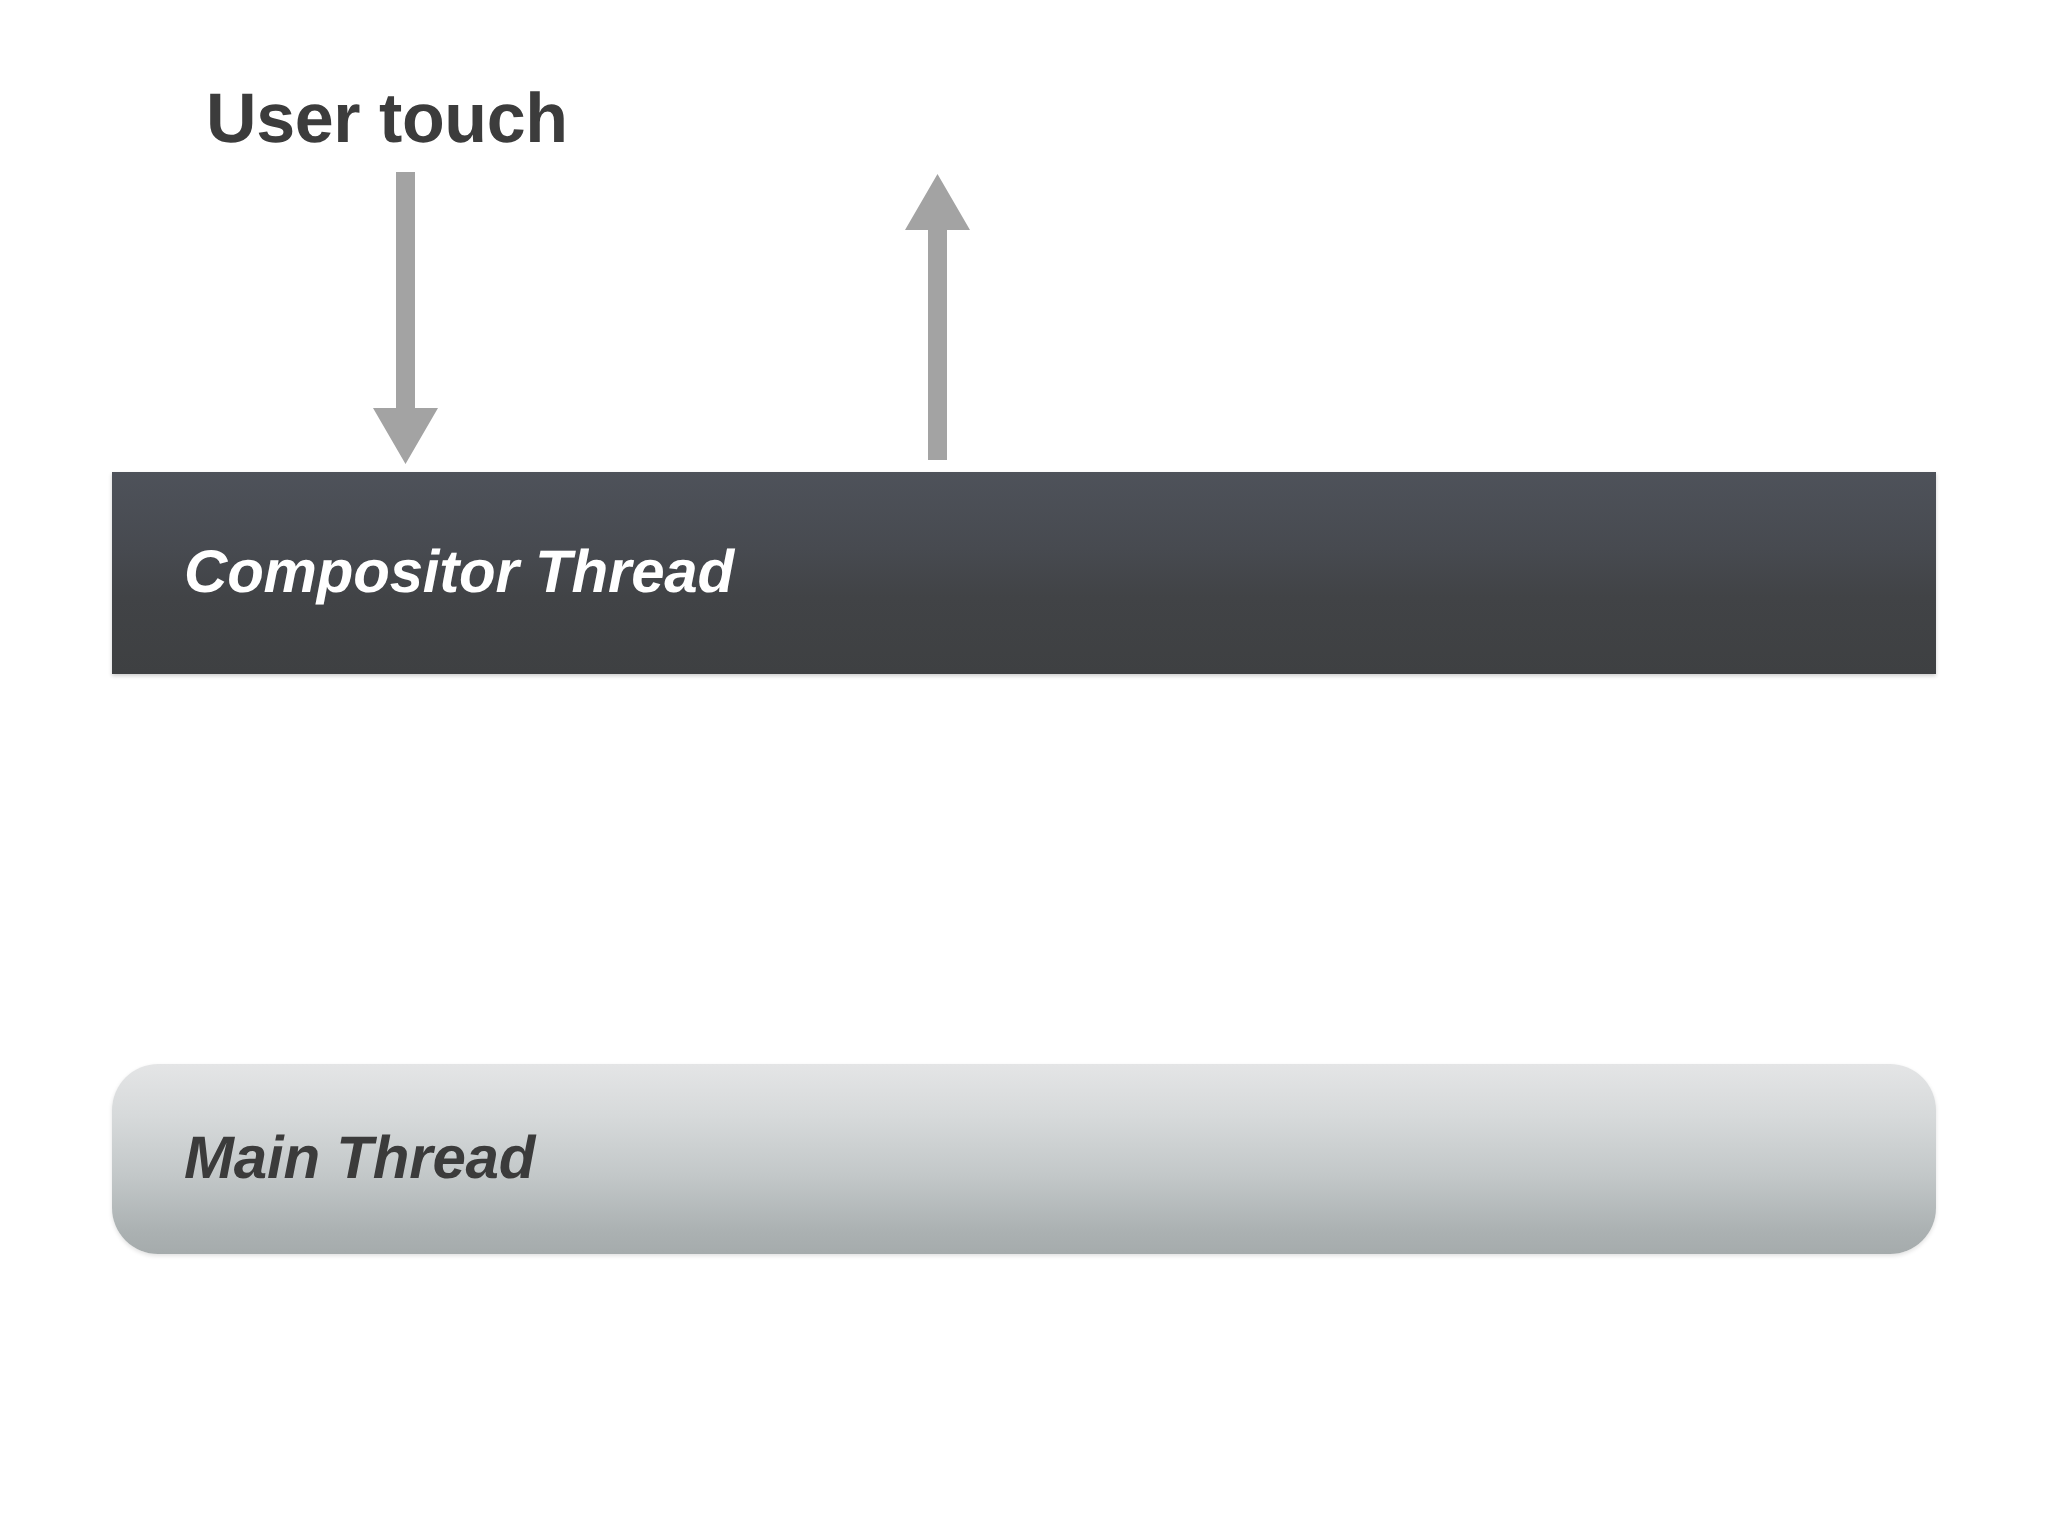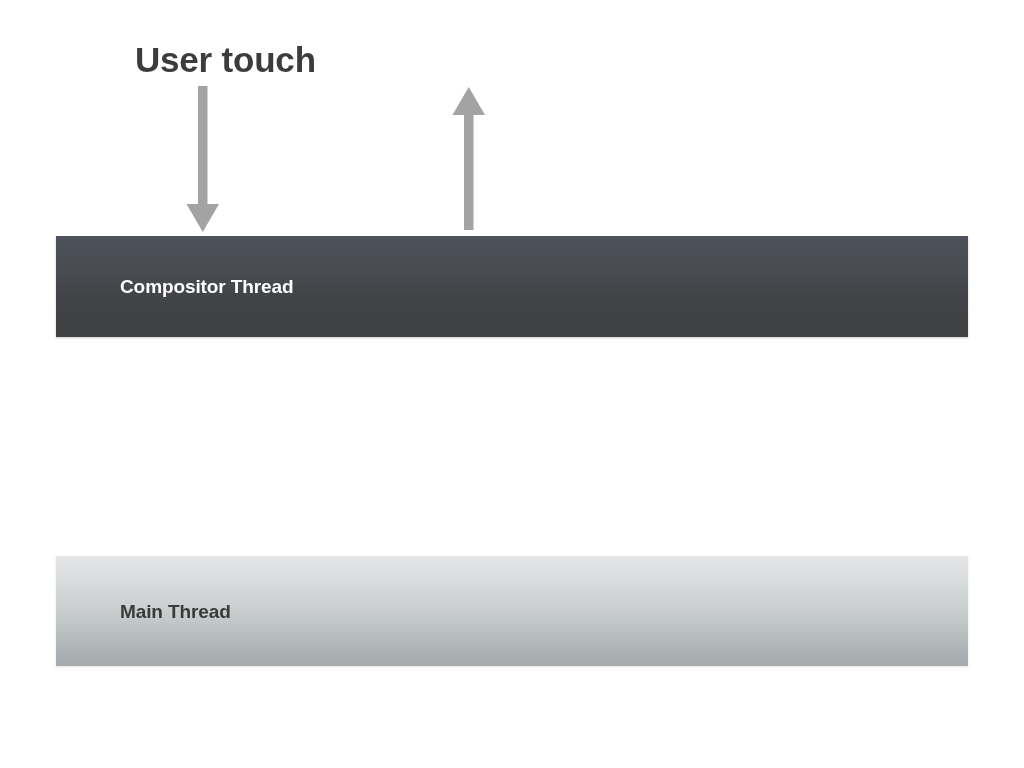--- a/index.html
+++ b/index.html
@@ -21,21 +21,20 @@
   
   .annotation-label {
     position: absolute;
     font-family: "Liberation Sans", sans-serif;
     font-weight: bold;
     font-size: 35px;
     line-height: 1;
     color: #3c3c3c;
     white-space: nowrap;
     letter-spacing: -0.2px;
-    margin-left: 32px;
   }
   #label-user-touch {
     left: 103px;
     top: 42px;
   }
   #label-commit-gpu {
     left: 332px;
     top: 42px;
   }
 
@@ -60,42 +59,44 @@
   .thread-bar {
     position: absolute;
     left: 56px;
     width: 912px;
     display: flex;
     align-items: center;
   }
   .thread-bar-label {
     font-family: "Liberation Sans", sans-serif;
     font-weight: bold;
-    font-size: 19px;
+    font-size: 30px;
     line-height: 1;
-    margin-left: 64px;
+    margin-left: 36px;
     letter-spacing: -0.1px;
     white-space: nowrap;
+    font-style: italic;
   }
 
   #bar-compositor {
     top: 236px;
     height: 101px;
     background: linear-gradient(to bottom, #4e525a 0%, #474a50 38%, #414346 62%, #3e4042 100%);
     box-shadow: 0 1px 2px rgba(0, 0, 0, 0.20);
   }
   #bar-compositor .thread-bar-label {
     color: #ffffff;
   }
 
   #bar-main {
-    top: 556px;
-    height: 110px;
+    top: 532px;
+    height: 95px;
     background: linear-gradient(to bottom, #e4e5e6 0%, #d6d9da 28%, #c3c8c9 58%, #abb1b2 88%, #a5abac 100%);
     box-shadow: 0 1px 2px rgba(0, 0, 0, 0.12);
+    border-radius: 23px;
   }
   #bar-main .thread-bar-label {
     color: #3b3b3b;
   }
 </style>
 </head>
 <body>
 
 <div id="slide">
 

